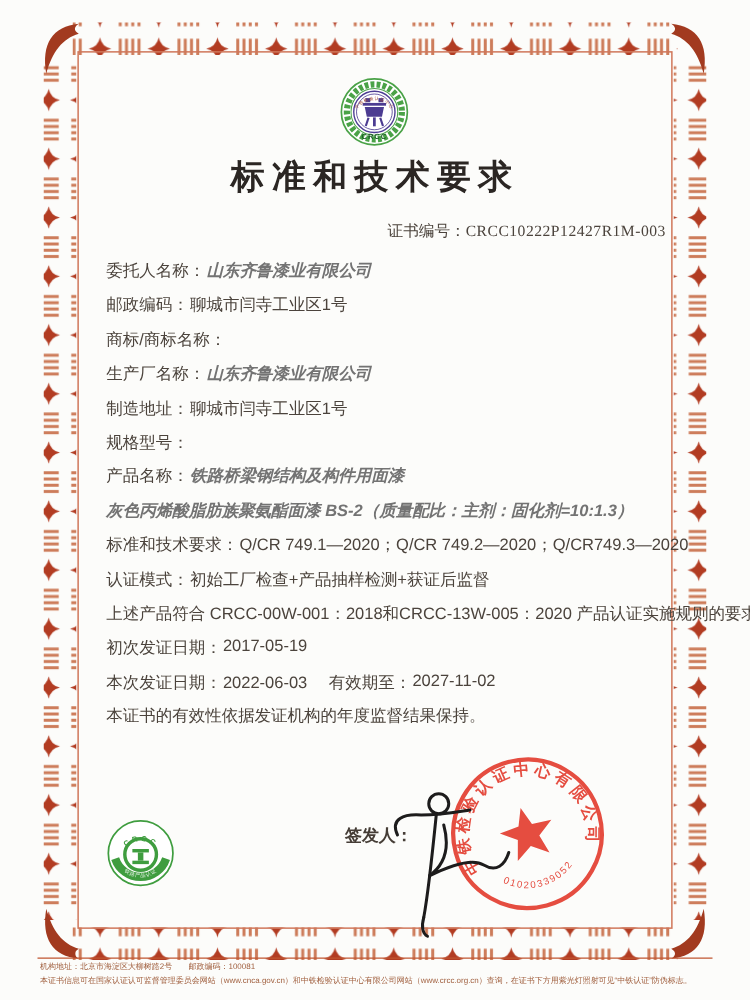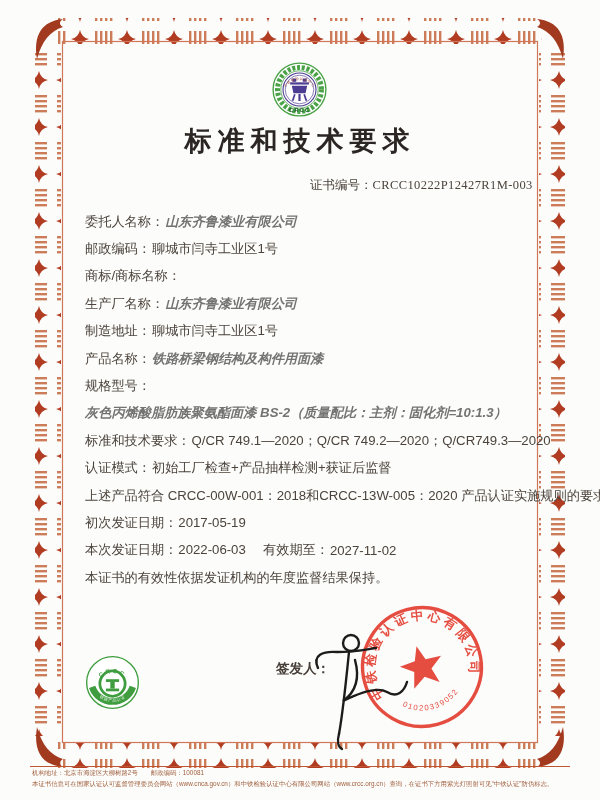--- a/index.html
+++ b/index.html
@@ -9,21 +9,21 @@
   }
   svg{display:block;}
   .abs{position:absolute;}
   .title{
     position:absolute;top:123px;left:0;right:0;text-align:center;
     font-size:27px;font-weight:bold;letter-spacing:6px;color:#2b2623;
   }
   .certno{position:absolute;top:177px;left:310px;font-size:12.5px;white-space:nowrap;color:#4b433c;text-align:right;}
   .certno .num{font-family:"Liberation Serif","DejaVu Serif",serif;letter-spacing:.4px;}
   .content{position:absolute;left:85px;top:208px;width:472px;font-size:13.2px;}
-  .row{height:27.4px;display:flex;align-items:center;white-space:nowrap;}
+  .row{height:27.4px;display:flex;align-items:flex-start;white-space:nowrap;}
   .row .lb{margin-right:1px;}
   .bv{font-weight:bold;color:#737373;font-style:italic;}
   .pair1{display:inline-block;width:178px;}
   .issuer{position:absolute;left:276px;top:660px;font-size:13.5px;font-weight:bold;color:#453d36;}
   .footer1{position:absolute;left:32px;top:769px;font-size:6.4px;color:#a05f3e;display:flex;gap:13px;white-space:nowrap;}
   .footer2{position:absolute;left:32px;top:780px;font-size:6.4px;color:#a05f3e;white-space:nowrap;}
   .rule{position:absolute;left:30px;top:766px;width:540px;height:0;border-top:1.4px solid #c05531;}
   .stampbox{position:absolute;left:349px;top:594px;width:146px;height:146px;opacity:.88;}
   .sigbox{position:absolute;left:303px;top:622px;width:140px;height:135px;}
   .badge-top{position:absolute;left:272px;top:62px;width:55px;height:55px;}
@@ -108,26 +108,26 @@
     </div>
     <div class="row">
       <span class="lb">生产厂名称：</span>
       <span class="bv">山东齐鲁漆业有限公司</span>
     </div>
     <div class="row">
       <span class="lb">制造地址：</span>
       <span>聊城市闫寺工业区1号</span>
     </div>
     <div class="row">
+      <span class="lb">规格型号：</span>
+      <span></span>
+    </div>
+    <div class="row">
       <span class="lb">产品名称：</span>
       <span class="bv">铁路桥梁钢结构及构件用面漆</span>
-    </div>
-    <div class="row">
-      <span class="lb">规格型号：</span>
-      <span></span>
     </div>
     <div class="row">
       <span class="bv">灰色丙烯酸脂肪族聚氨酯面漆 BS-2（质量配比：主剂：固化剂=10:1.3）</span>
     </div>
     <div class="row">
       <span class="lb">标准和技术要求：</span>
       <span>Q/CR 749.1—2020；Q/CR 749.2—2020；Q/CR749.3—2020</span>
     </div>
     <div class="row">
       <span class="lb">认证模式：</span>

